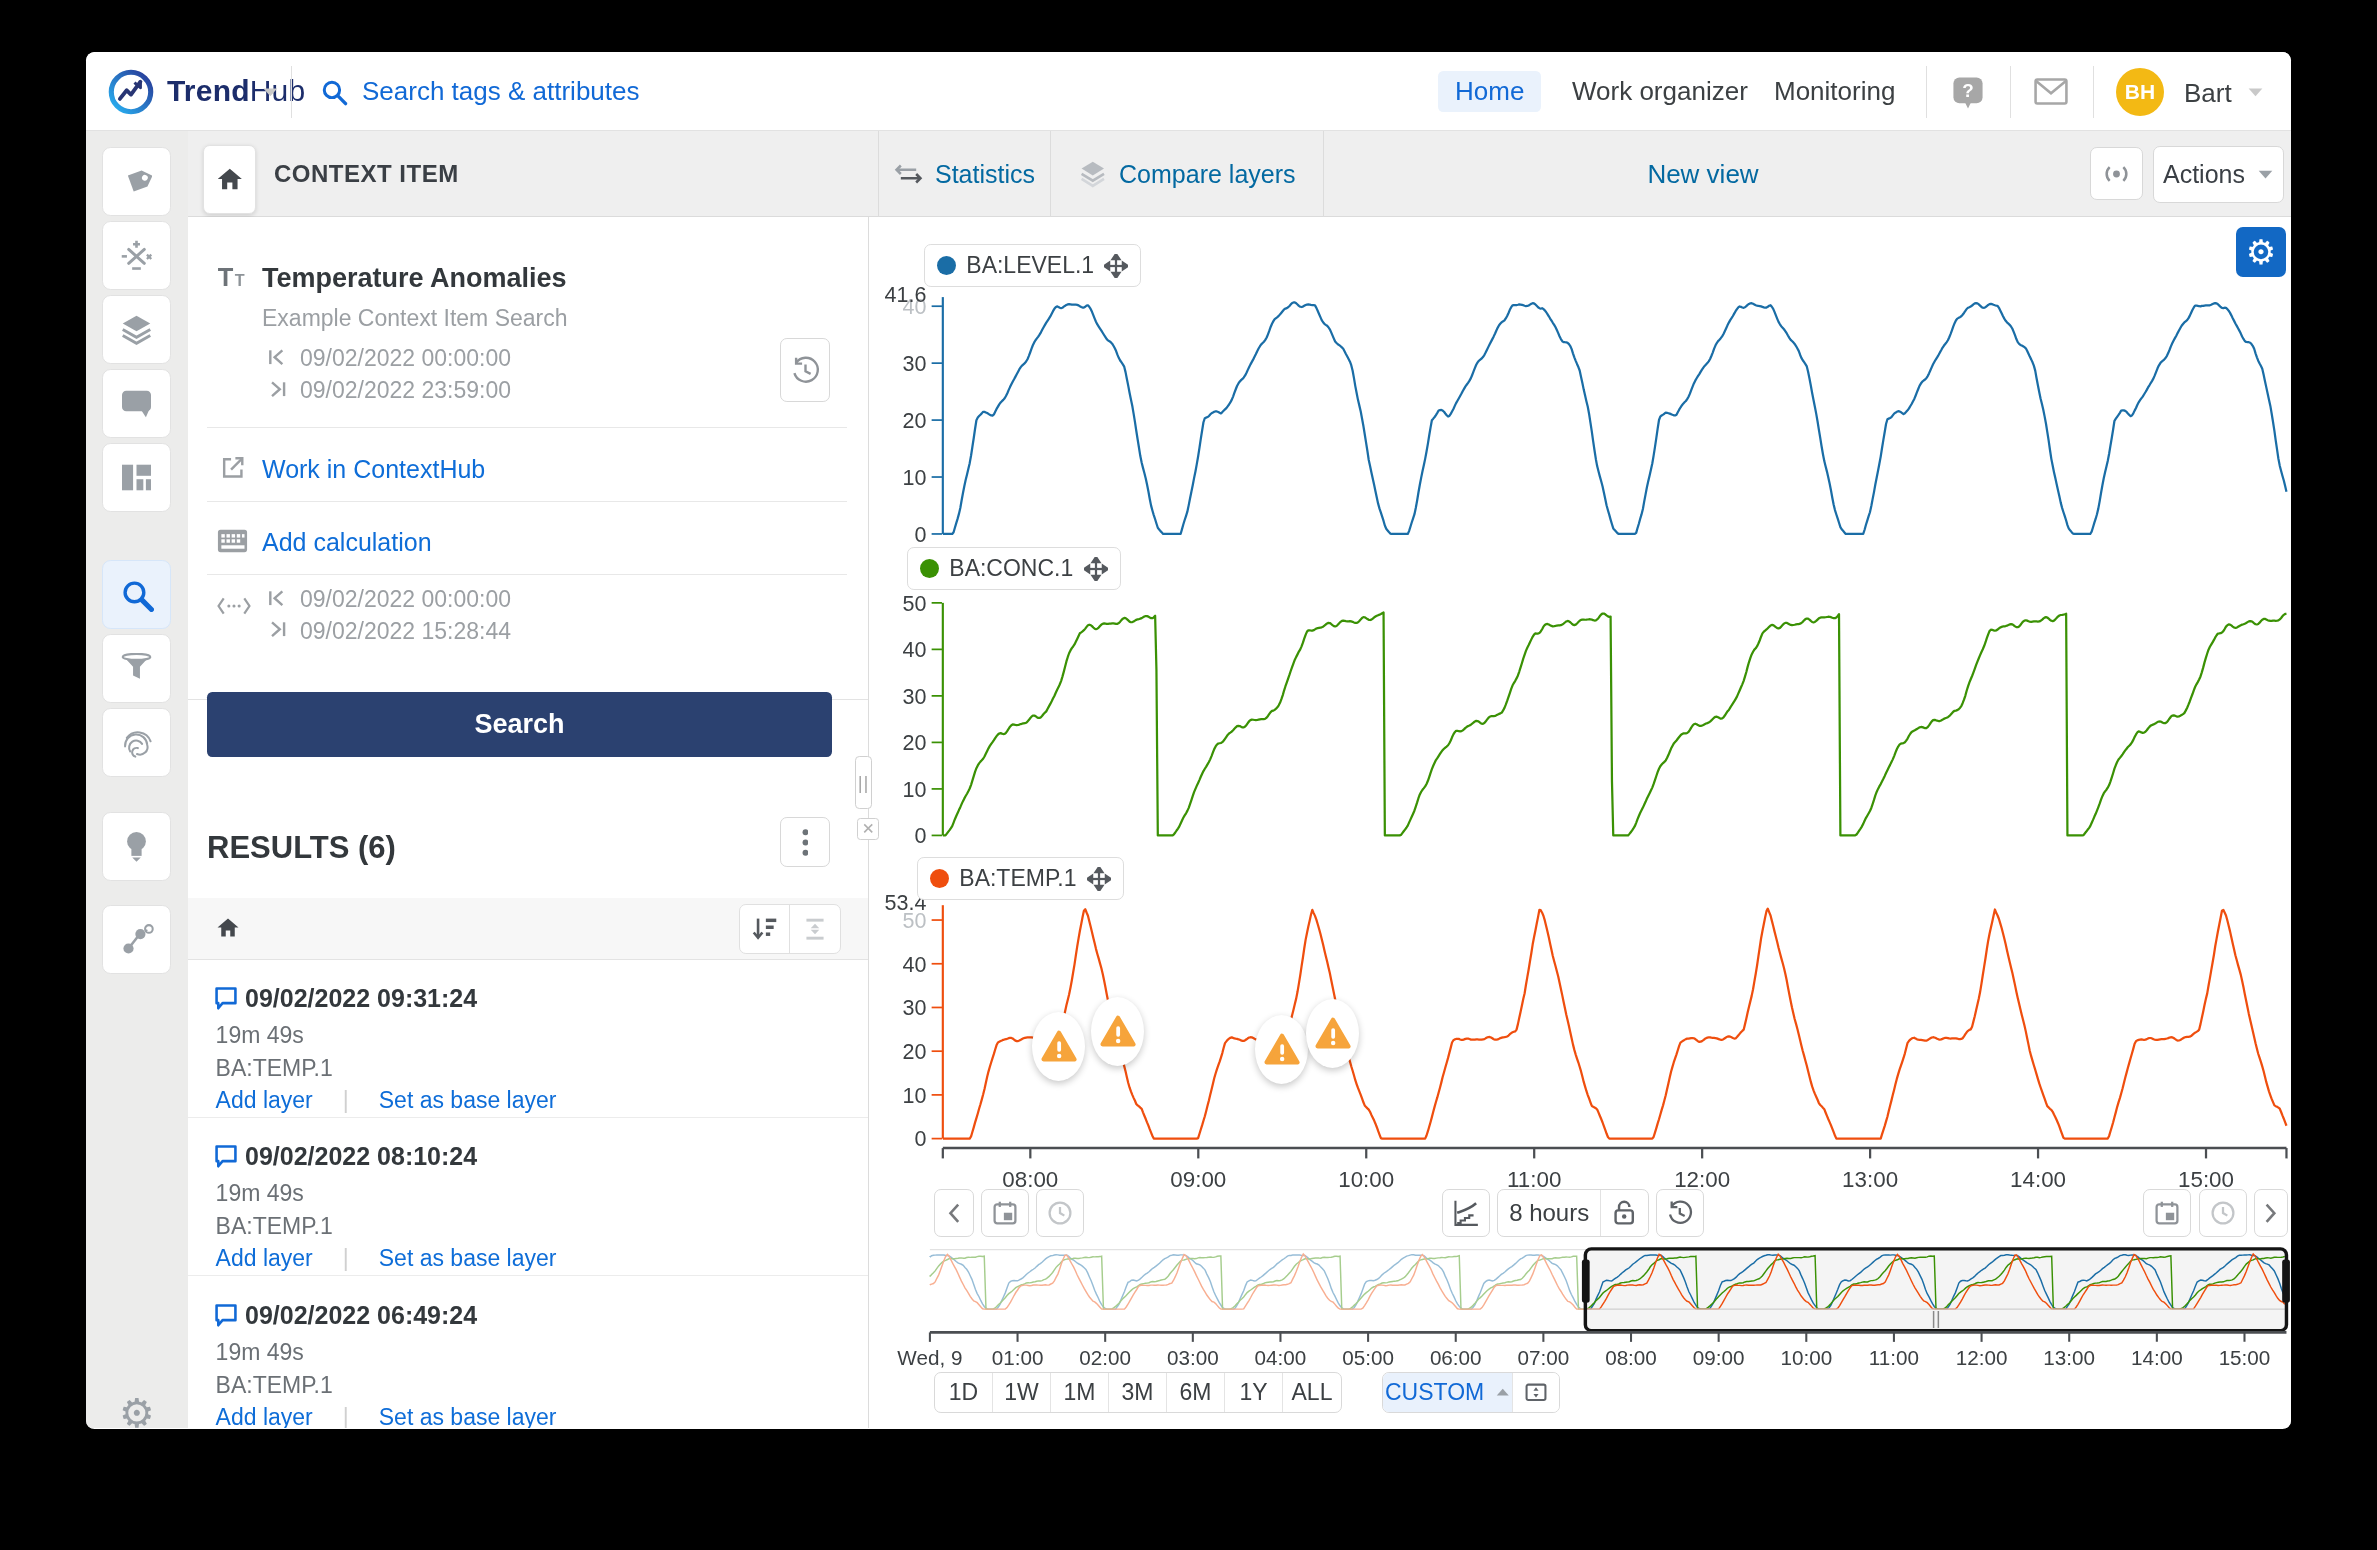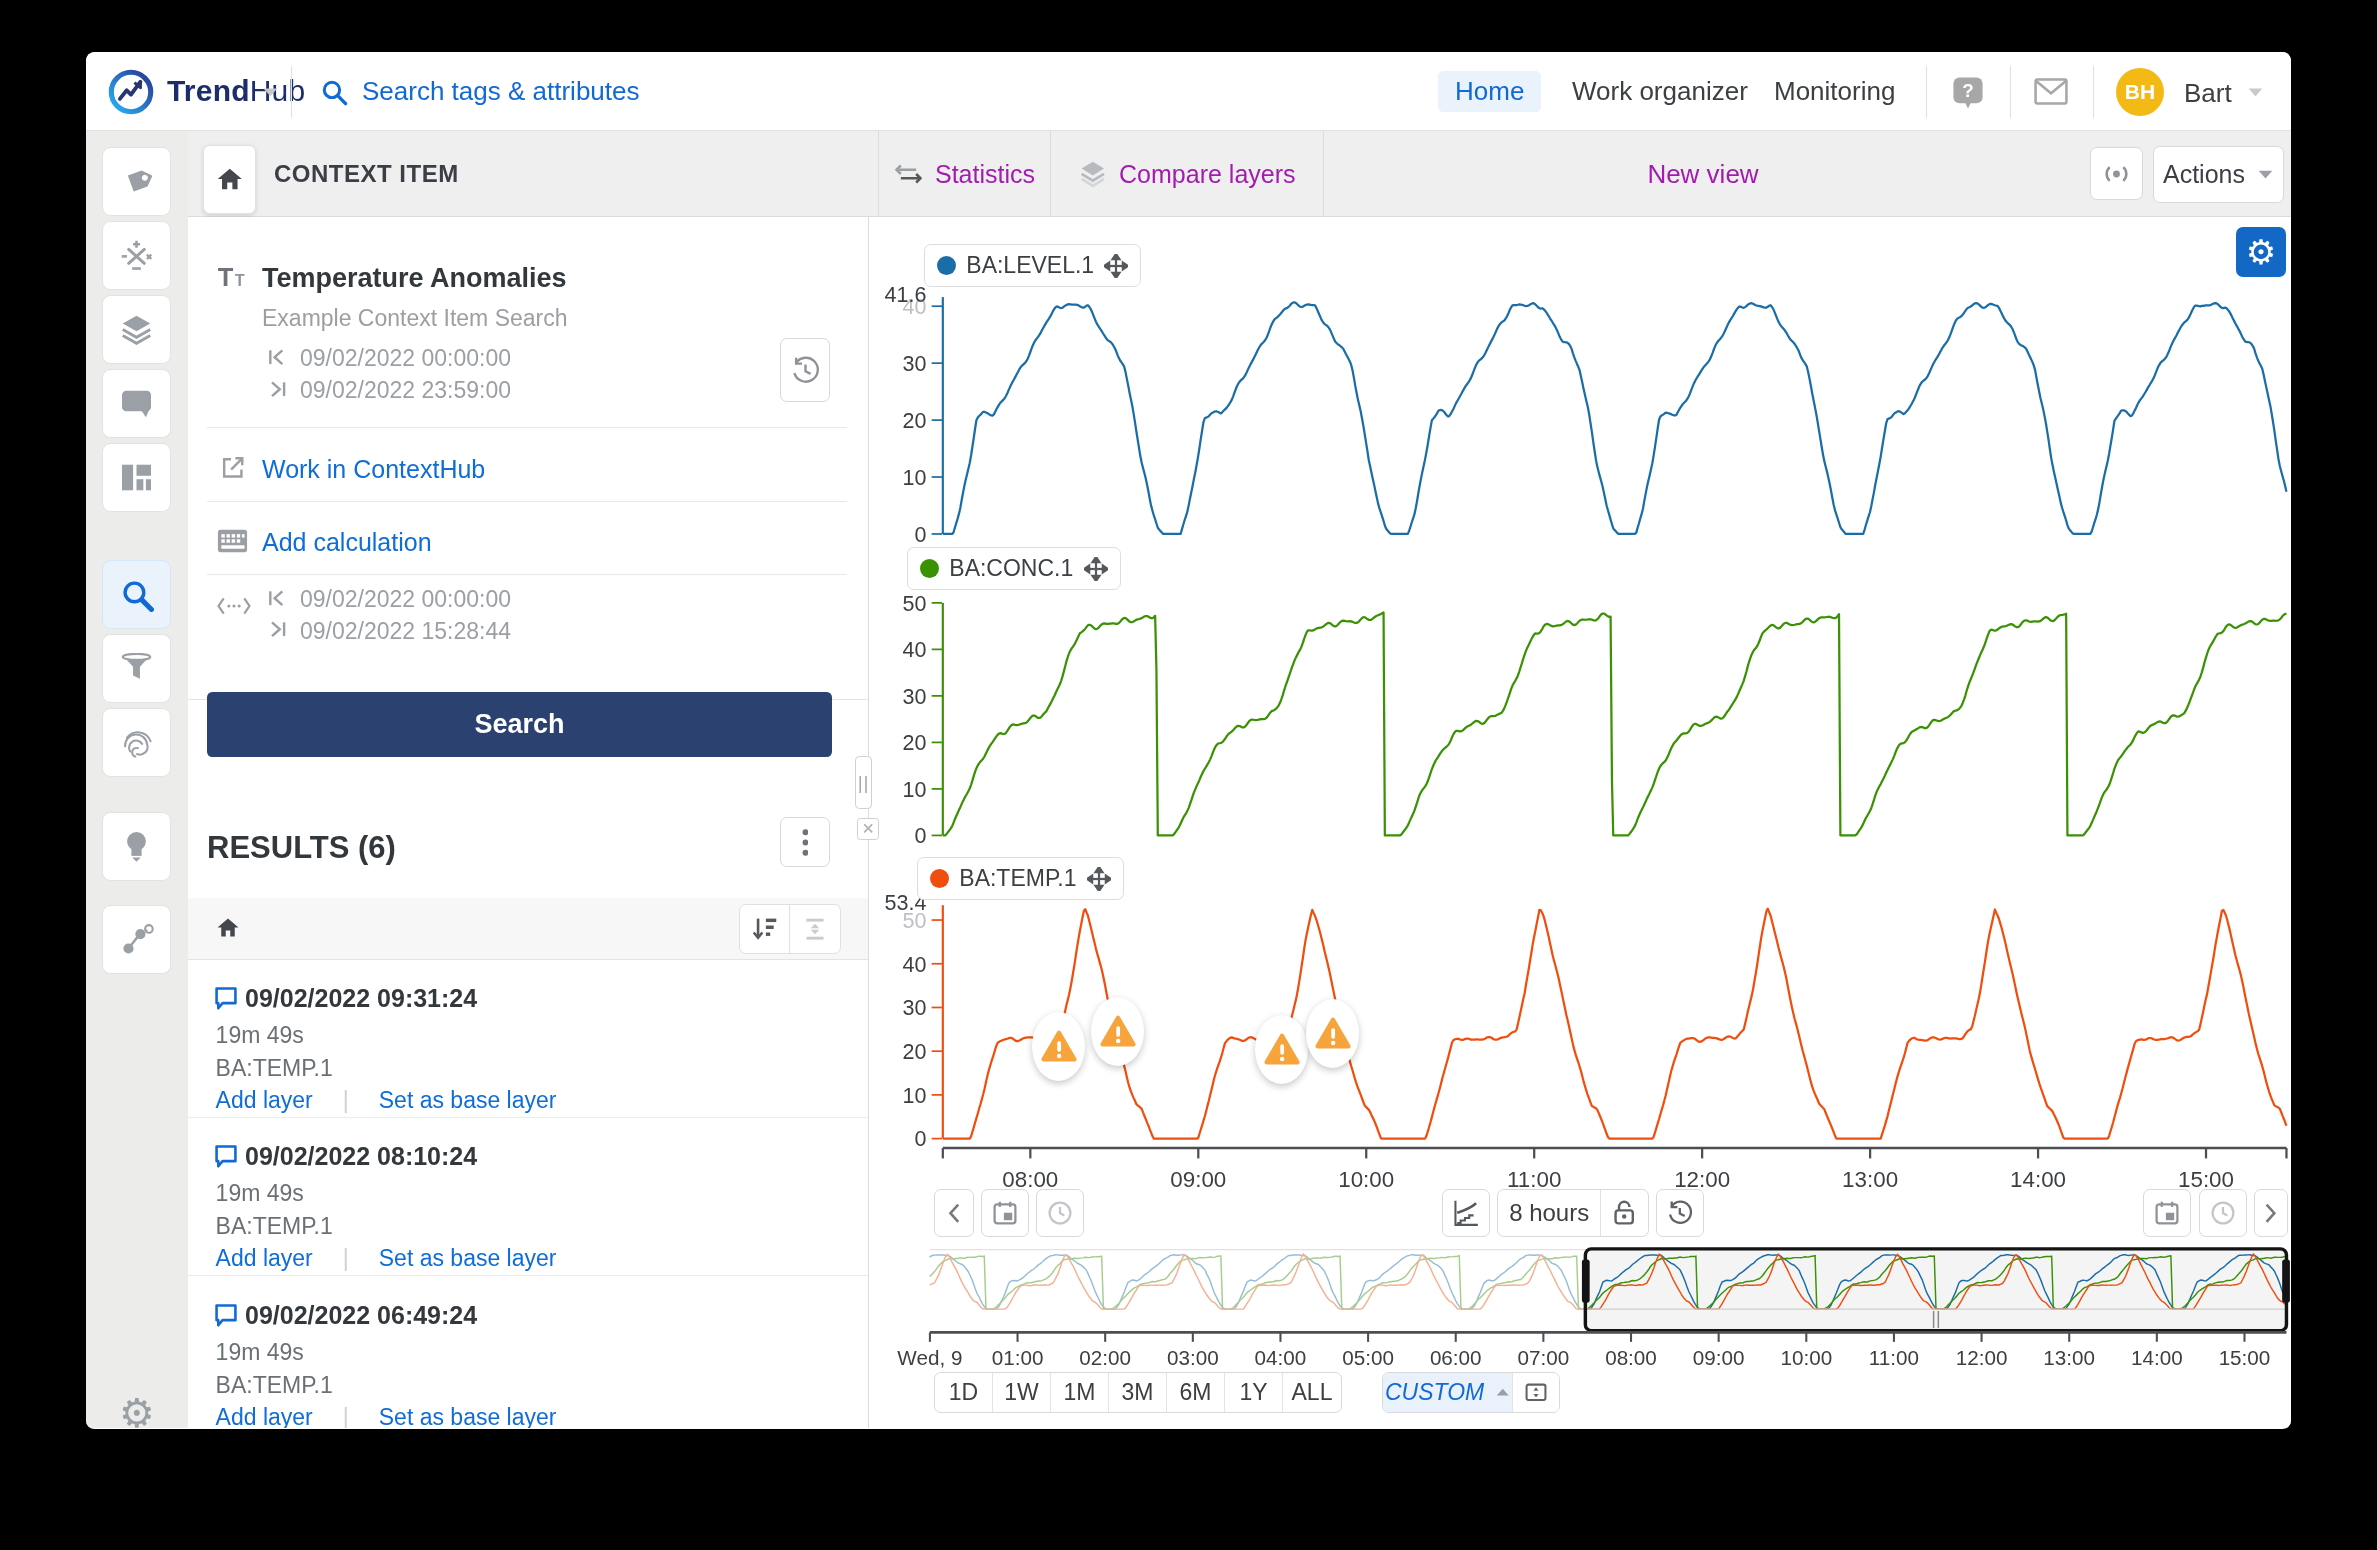--- a/index.html
+++ b/index.html
@@ -13,21 +13,21 @@
   .brand-text { font-size:30px; color:#1c2d6b; letter-spacing:0.2px; }
   .brand-text b { font-weight:700; }
   .nav-tab { position:absolute; top:19px; height:41px; display:flex; align-items:center; padding:0 17px; font-size:26px; color:#3c4043; border-radius:5.2px; cursor:pointer; }
   .nav-tab.active { background:#eaf2fc; color:#1169d6; }
   .search-input { position:absolute; left:276px; top:20.7px; width:775px; height:38px; border:none; outline:none; font-size:26px; color:#1169d6; font-family:"Liberation Sans",sans-serif; background:transparent; }
   .search-input::placeholder { color:#1169d6; opacity:1; }
   .avatar { position:absolute; width:48px; height:48px; border-radius:50%; background:#f3b914; color:#fff; font-size:21px; font-weight:700; display:flex; align-items:center; justify-content:center; }
 
   
   .header-row { position:absolute; left:0; top:79px; width:2205px; height:86px; background:#efefef; border-bottom:1.7px solid #dbdbdb; }
-  .hsec { position:absolute; top:0; height:86px; display:flex; align-items:center; justify-content:center; gap:12px; font-size:25px; color:#a21caf; cursor:pointer; }
+  .hsec { position:absolute; top:0; height:86px; display:flex; align-items:center; justify-content:center; gap:12px; font-size:25px; color:#0369a1; cursor:pointer; }
   .home-card { position:absolute; left:117px; top:13.8px; width:53px; height:69px; background:#fff; border:0.9px solid #e2e2e2; border-radius:6.9px; box-shadow:0 1.7px 4.3px rgba(0,0,0,.12); display:flex; align-items:center; justify-content:center; cursor:pointer; }
   .ctx-title { position:absolute; left:188px; top:0; height:86px; display:flex; align-items:center; font-size:24px; font-weight:700; color:#3a3f45; letter-spacing:0.5px; }
   .card-btn { background:#fff; border:0.9px solid #d8d8d8; border-radius:6.9px; display:flex; align-items:center; justify-content:center; cursor:pointer; }
 
   
   .rail { position:absolute; left:0; top:79px; width:102px; height:1297px; background:#ececeb; }
   .rail-card { position:absolute; left:16.4px; width:69px; height:69px; background:#fff; border:0.9px solid #e2e2e2; border-radius:8.6px; display:flex; align-items:center; justify-content:center; color:#9aa0a6; cursor:pointer; }
   .rail-card.active { background:#eaf2fc; border-color:#d6e6f9; color:#1169d6; }
 
   
@@ -58,21 +58,21 @@
   .legend-label { font-size:23px; color:#3c4043; }
   .gear-btn { position:absolute; left:1358px; top:10.3px; width:50px; height:50px; background:#1268c4; border-radius:6.9px; display:flex; align-items:center; justify-content:center; z-index:3; cursor:pointer; }
   .tbtn { position:absolute; top:972px; height:48px; background:#fff; border:0.9px solid #d9d9d9; border-radius:6.9px; display:flex; align-items:center; justify-content:center; color:#77797c; cursor:pointer; z-index:3; }
   .dur-group { position:absolute; top:972px; left:619px; width:152px; height:48px; background:#fff; border:0.9px solid #d9d9d9; border-radius:6.9px; display:flex; z-index:3; }
   .dur-label { width:103px; display:flex; align-items:center; justify-content:center; font-size:24px; color:#3c4043; cursor:pointer; }
   .dur-lock { width:48px; border-left:0.9px solid #e2e2e2; display:flex; align-items:center; justify-content:center; color:#5f6368; cursor:pointer; }
   .badge { position:absolute; width:53px; height:69px; background:#fff; border-radius:50%; box-shadow:0 2.6px 7.8px rgba(0,0,0,.22); display:flex; align-items:center; justify-content:center; z-index:4; }
   .presets { position:absolute; left:56px; top:1155px; height:41px; display:flex; border:0.9px solid #d9d9d9; border-radius:6.9px; overflow:hidden; background:#fff; z-index:3; }
   .preset { width:58px; display:flex; align-items:center; justify-content:center; font-size:23px; color:#3c4043; border-right:0.9px solid #e4e4e4; cursor:pointer; }
   .preset:last-child { border-right:none; }
-  .custom-group { position:absolute; left:504px; top:1155px; height:41px; display:flex; border:0.9px solid #d9d9d9; border-radius:6.9px; overflow:hidden; z-index:3;font-style:italic; }
+  .custom-group { position:absolute; left:504px; top:1155px; height:41px; display:flex; border:0.9px solid #d9d9d9; border-radius:6.9px; overflow:hidden; z-index:3; }
   .custom-main { width:129px; background:#e9f1fc; display:flex; align-items:center; justify-content:center; gap:10.3px; font-size:23px; color:#1169d6; cursor:pointer; }
   .custom-fit { width:47px; background:#fff; border-left:0.9px solid #e4e4e4; display:flex; align-items:center; justify-content:center; color:#5f6368; cursor:pointer; }
   svg text { font-family:"Liberation Sans",sans-serif; }
 </style>
 </head>
 <body>
 
 <div class="win">
 
   <div class="navbar">

